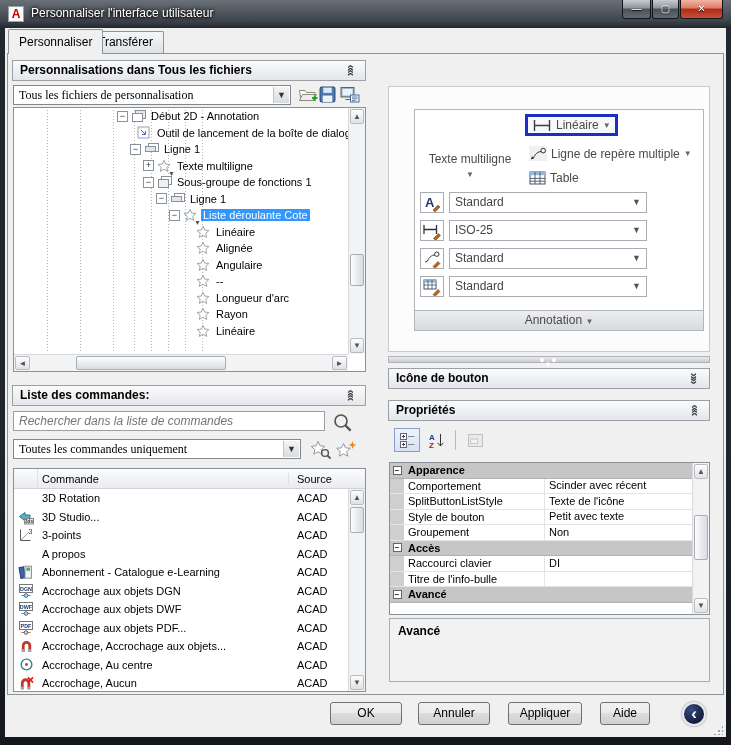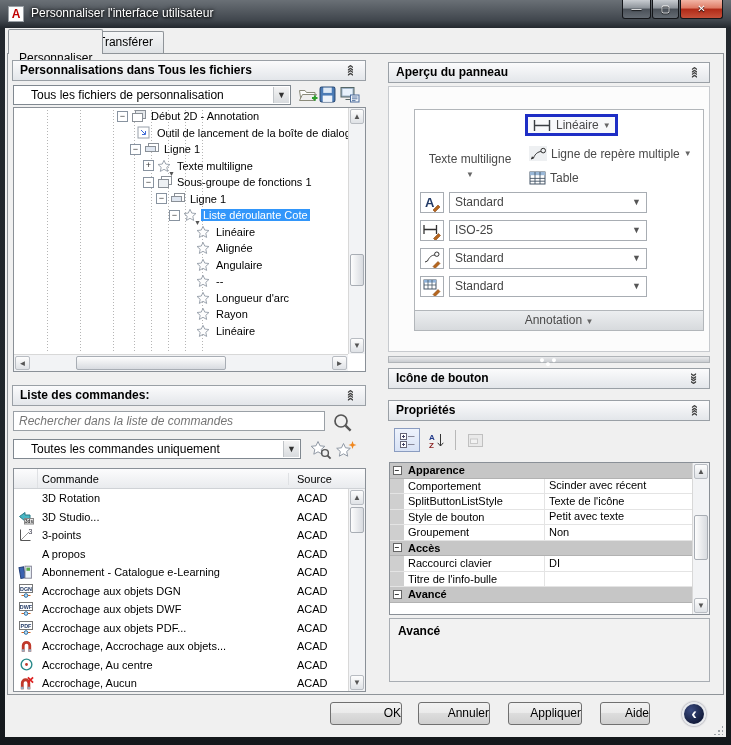--- a/index.html
+++ b/index.html
@@ -16,33 +16,33 @@
   .wbtn{height:19px;border:1px solid #14161a;border-top:none;border-radius:0 0 3px 3px;margin-left:1px;
         background:linear-gradient(180deg,#c8ccd1 0%,#8d939a 45%,#4a5058 50%,#646b73 100%);
         color:#fff;font-size:10px;text-align:center;line-height:17px;text-shadow:0 1px 1px #000;}
   .wbtn.min{width:29px;}.wbtn.max{width:27px;}
   .wbtn.close{width:43px;background:linear-gradient(180deg,#f2b5a5 0%,#de7a64 45%,#b02a17 50%,#c6503a 100%);}
   
   .dbody{position:absolute;left:5px;right:5px;top:28px;bottom:8px;background:#f0f0f0;}
   .tab{position:absolute;top:3px;height:22px;padding:3px 10px 0 10px;font-size:12px;
        border:1px solid #8f9499;border-bottom:none;border-radius:2px 2px 0 0;
        background:linear-gradient(180deg,#f5f6f7,#dfe2e5);z-index:1;}
-  .tab.active{top:1px;height:25px;background:#f0f0f0;z-index:3;padding-top:21px;}
+  .tab.active{top:1px;height:25px;background:#f0f0f0;z-index:3;padding-top:5px;}
   .tabpage{position:absolute;left:2px;right:2px;top:25px;height:642px;border:1px solid #8f9499;background:#f0f0f0;z-index:2;}
   
   .phead{position:absolute;height:21px;border:1px solid #9aa0a6;
          background:linear-gradient(180deg,#fbfbfc,#e3e6ea);z-index:4;
          font-size:12px;font-weight:bold;line-height:19px;padding-left:7px;}
   .chev{position:absolute;right:5px;top:2px;width:14px;height:16px;color:#444;font-weight:bold;}
   .chev i{position:absolute;left:1px;font-style:normal;font-size:12px;line-height:10px;display:block;transform:rotate(-90deg);}
   .chev.up i.c1{top:0;} .chev.up i.c2{top:5px;}
   .chev.down i{transform:rotate(90deg);} .chev.down i.c1{top:0;} .chev.down i.c2{top:5px;}
   
   .combo{position:absolute;height:20px;border:1px solid #808890;background:#fff;font-size:12px;z-index:4;}
-  .combo .cval{position:absolute;left:17px;top:2px;right:20px;white-space:nowrap;overflow:hidden;}
+  .combo .cval{position:absolute;left:5px;top:2px;right:20px;white-space:nowrap;overflow:hidden;font-family:Liberation Serif, serif;}
   .combo .cbtn{position:absolute;right:1px;top:1px;bottom:1px;width:16px;text-align:center;font-size:9px;color:#333;
                background:linear-gradient(180deg,#f4f4f4,#d8dbde);border-left:1px solid #c0c4c8;line-height:16px;}
   .sinput{position:absolute;height:20px;border:1px solid #9aa0a6;background:#fff;font-size:12px;font-style:italic;
           color:#a8adb3;padding:2px 5px;font-family:"Liberation Sans",sans-serif;z-index:4;width:312px;}
   .toolico{position:absolute;width:20px;height:19px;z-index:4;}
   
   .treebox{position:absolute;border:1px solid #8a9097;background:#fff;overflow:hidden;z-index:4;}
   .guides{position:absolute;left:0;top:0;bottom:17px;right:17px;}
   .guide{position:absolute;top:2px;bottom:2px;width:1px;
          background-image:linear-gradient(#b5b5b5 1px,transparent 1px);background-size:1px 3px;}
@@ -105,21 +105,21 @@
   .prow .gut{width:14px;background:#cfcfcf;height:100%;flex:none;}
   .prow .pn{width:141px;padding-left:4px;border-right:1px solid #e4e4e4;white-space:nowrap;overflow:hidden;height:100%;line-height:15px;}
   .prow .pv{flex:1;padding-left:4px;white-space:nowrap;overflow:hidden;line-height:15px;}
   .prow.cat{background:#c6c6c6;font-weight:bold;border-bottom:1px solid #b2b2b2;}
   .prow.cat .gut{background:#c6c6c6;display:flex;align-items:center;justify-content:center;}
   .cexp{width:9px;height:9px;border:1px solid #666;background:#fff;font-size:8px;line-height:7px;text-align:center;color:#222;}
   .prow.clip{height:8px;overflow:hidden;color:#8a8a8a;}
   .descbox{position:absolute;border:1px solid #a8adb3;background:#f2f2f2;z-index:4;font-size:12px;}
   .descbox b{position:absolute;left:8px;top:5px;}
   
-  .fbtn{position:absolute;height:23px;border:1px solid #707070;border-radius:3px;font-size:12px;text-align:right;z-index:4;
+  .fbtn{position:absolute;height:23px;border:1px solid #707070;border-radius:3px;font-size:12px;text-align:center;z-index:4;
         background:linear-gradient(180deg,#f2f2f2 0%,#ebebeb 45%,#dddddd 50%,#cfcfcf 100%);line-height:21px;}
   .backbtn{position:absolute;width:24px;height:24px;border-radius:50%;z-index:4;
            background:radial-gradient(circle at 35% 30%,#3a4a80,#141d3d 70%);
            border:2px solid #e8eaee;box-shadow:0 0 2px #667;color:#fff;font-size:17px;font-weight:bold;
            text-align:center;line-height:20px;}
   .grip{position:absolute;right:3px;bottom:2px;width:10px;height:10px;z-index:4;
         background-image:radial-gradient(circle,#9aa0a6 1px,transparent 1.2px);background-size:4px 4px;
         clip-path:polygon(100% 0,100% 100%,0 100%);}
   svg{display:block;}
 </style>
@@ -503,27 +503,20 @@
             <span class="csrc">ACAD</span>
           </div>
         </div>
       <div class="vsb" style="top:20px;bottom:0;right:0;">
         <div class="sbtn" style="top:1px;">▲</div>
         <div class="thumb" style="top:18px;height:26px;"></div>
         <div class="sbtn" style="bottom:1px;">▼</div>
       </div>
     </div>
 
-    <div class="phead" style="left:383px;top:34px;width:322px;">
-      <span>Aperçu du panneau</span>
-      <span class="chev up">
-          <i class="c1">»</i>
-          <i class="c2">»</i>
-        </span>
-    </div>
     <div class="prevbox" style="left:383px;top:58px;width:322px;height:266px;">
       <div class="ribbon">
         <div class="mtextb" style="left:5px;top:42px;width:100px;">
           <span>Texte multiligne</span><br>
           <span class="drop9">▼</span>
         </div>
         <div class="rbtn hl" style="left:110px;top:4px;">
           <span id="ic-dimlin">
               <svg width="20" height="13" viewBox="0 0 20 13">
                 <path d="M2.5 1v11M17.5 1v11M2.5 6.5h15" stroke="#3a3f44" stroke-width="1.4" fill="none"></path>

